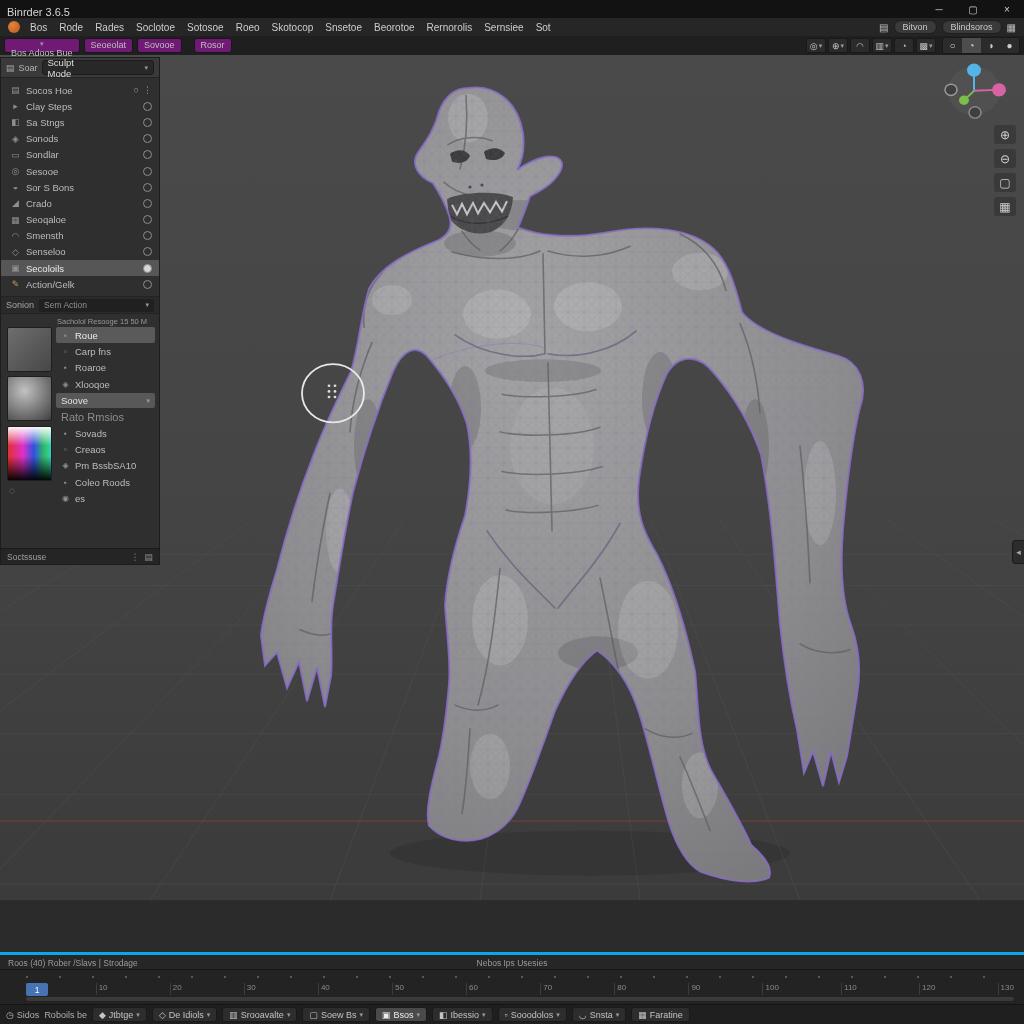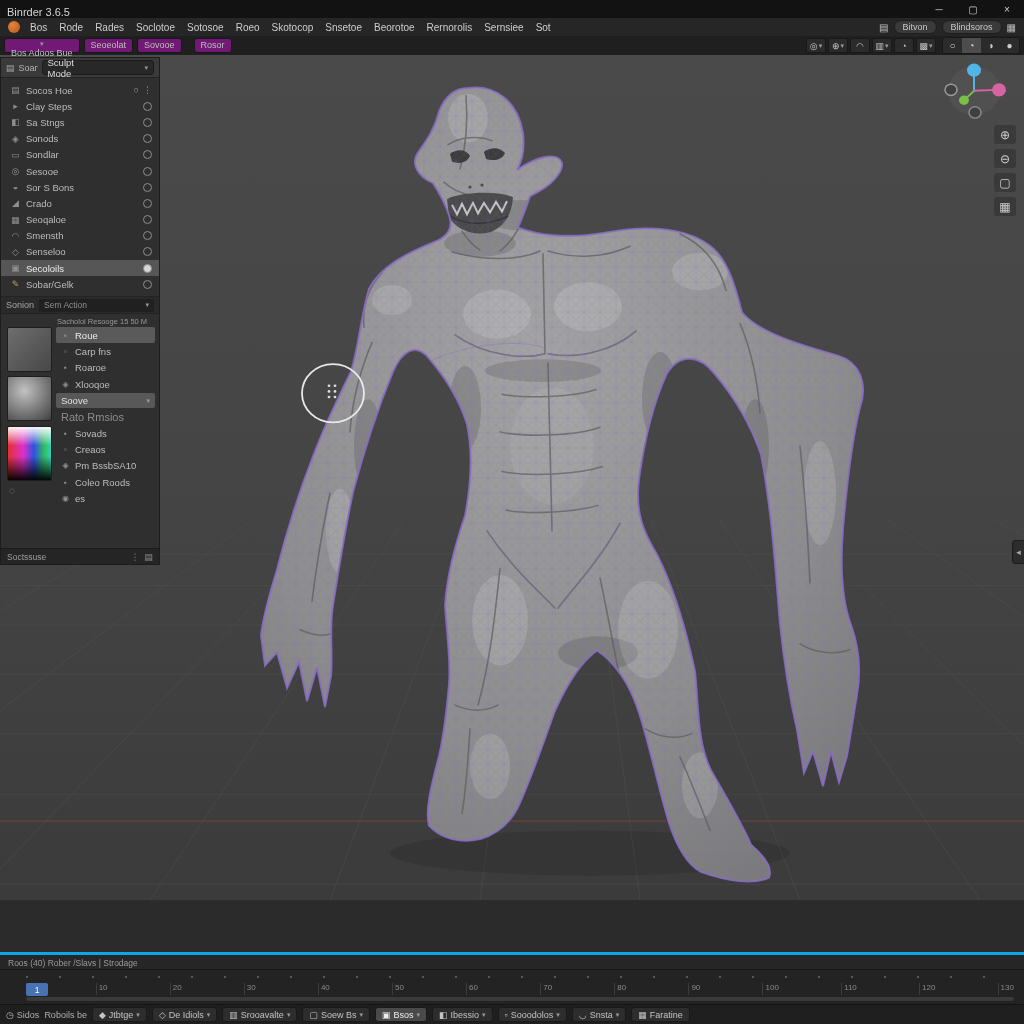--- a/index.html
+++ b/index.html
@@ -447,21 +447,21 @@
       <span>Senseloo</span>
       <span class="toggle"></span>
     </div>
     <div class="tool-row selected">
       <span class="ticon">▣</span>
       <span>Secoloils</span>
       <span class="toggle"></span>
     </div>
     <div class="tool-row">
       <span class="ticon gold">✎</span>
-      <span>Sobar/Gelk</span>
+      <span>Action/Gelk</span>
       <span class="toggle"></span>
     </div>
   </div>
 
   <div class="action-row">
     <span class="action-label">Sonion</span>
     <div class="action-input">
       <span>Sem Action</span>
       <span class="chev">▾</span>
     </div>
@@ -522,20 +522,21 @@
     <span>Soctssuse</span>
     <span class="f-ics">
       <span>⋮</span>
       <span>▤</span>
     </span>
   </div>
 </div>
 
 <div class="statusbar">
   <span class="status-left">Roos (40) Rober /Slavs | Strodage</span>
+  <span class="status-center">Nebos Ips Usesies</span>
 </div>
 
 <div class="timeline">
   <div class="kf-strip"></div>
   <div class="ticks">
     <span class="tick">1</span>
     <span class="tick">10</span>
     <span class="tick">20</span>
     <span class="tick">30</span>
     <span class="tick">40</span>

